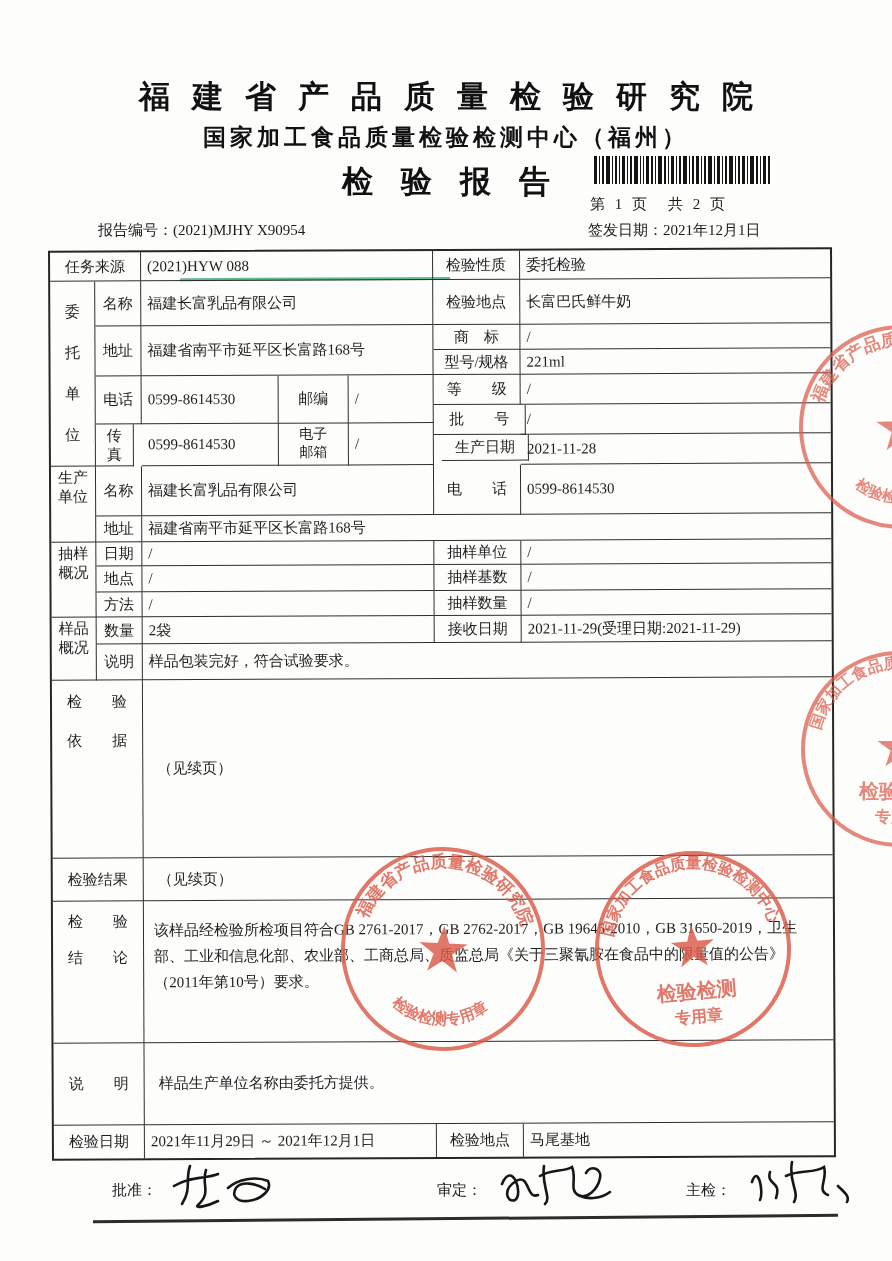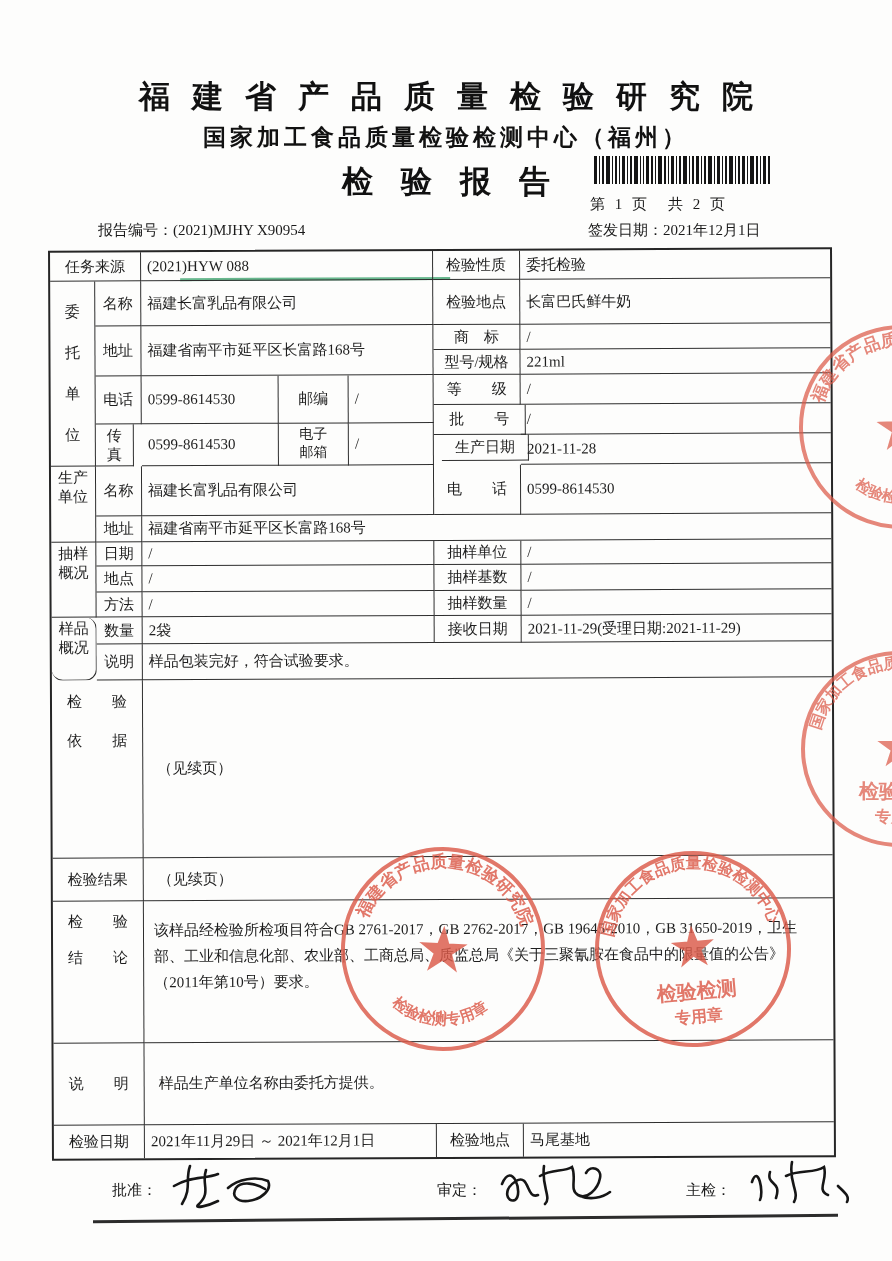--- a/index.html
+++ b/index.html
@@ -170,21 +170,21 @@
     <div class="cell val nbr" style="left:470px;top:290px;width:310px;height:24px;">/</div>
     <div class="cell lab" style="left:45px;top:314px;width:46px;height:26px;text-align:right;">地点</div>
     <div class="cell val" style="left:91px;top:314px;width:292px;height:26px;">/</div>
     <div class="cell lab" style="left:383px;top:314px;width:87px;height:26px;">抽样基数</div>
     <div class="cell val nbr" style="left:470px;top:314px;width:310px;height:26px;">/</div>
     <div class="cell lab" style="left:45px;top:340px;width:46px;height:25px;">方法</div>
     <div class="cell val" style="left:91px;top:340px;width:292px;height:25px;">/</div>
     <div class="cell lab" style="left:383px;top:340px;width:87px;height:25px;">抽样数量</div>
     <div class="cell val nbr" style="left:470px;top:340px;width:310px;height:25px;">/</div>
 
-    <div class="cell stack" style="left:0;top:365px;width:45px;height:63px;border-radius:11px;">
+    <div class="cell stack" style="left:0;top:365px;width:45px;height:63px;">
       <span>样品</span>
       <span>概况</span>
     </div>
     <div class="cell lab" style="left:45px;top:365px;width:46px;height:27px;">数量</div>
     <div class="cell val" style="left:91px;top:365px;width:292px;height:27px;">2袋</div>
     <div class="cell lab" style="left:383px;top:365px;width:87px;height:27px;">接收日期</div>
     <div class="cell val nbr" style="left:470px;top:365px;width:310px;height:27px;">2021-11-29(受理日期:2021-11-29)</div>
     <div class="cell lab" style="left:45px;top:392px;width:46px;height:36px;">说明</div>
     <div class="cell val nbr" style="left:91px;top:392px;width:689px;height:36px;">样品包装完好，符合试验要求。</div>
 

